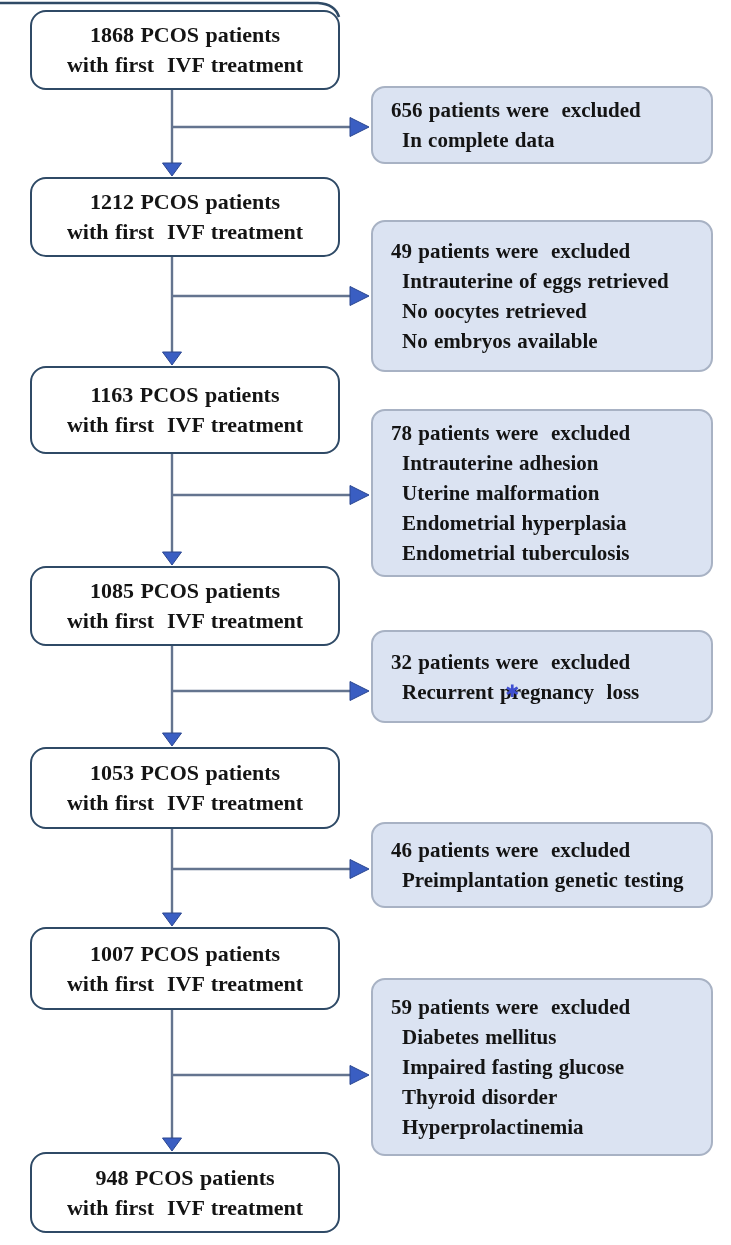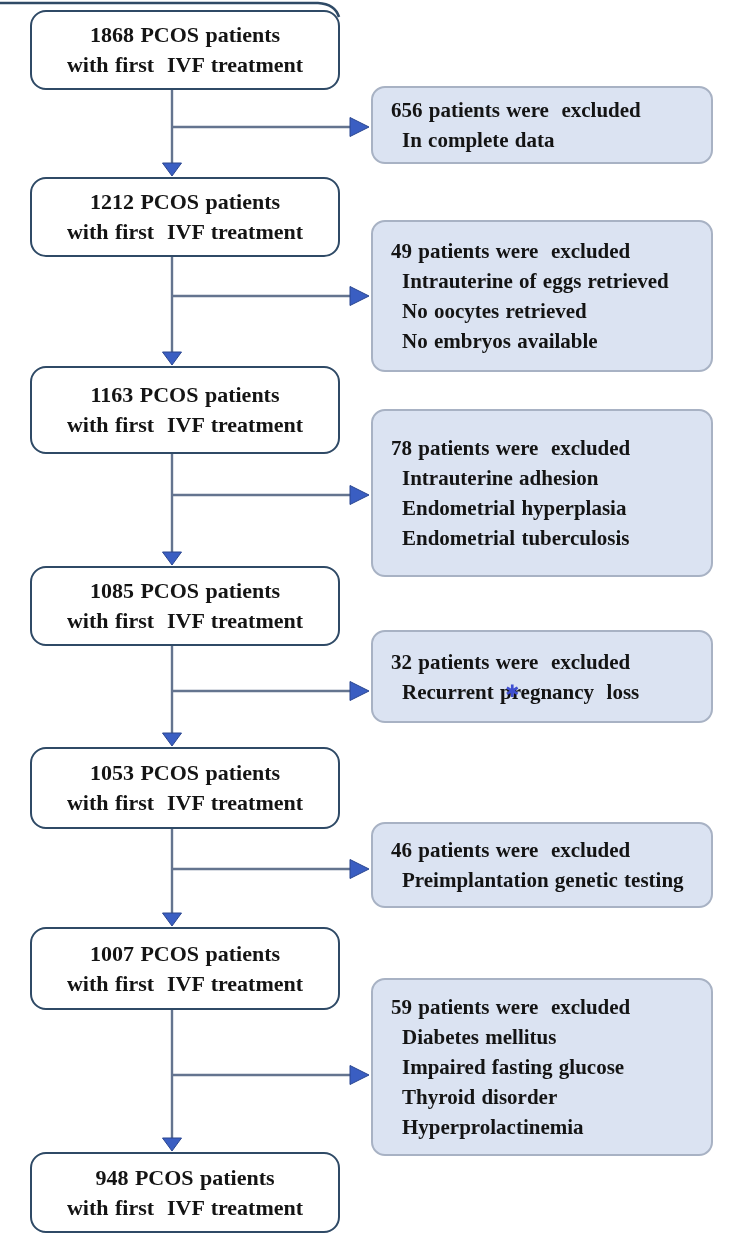--- a/index.html
+++ b/index.html
@@ -186,20 +186,21 @@
   <div class="excl-box" style="top:220px;height:152px">
     <div class="excl-title">49 patients were  excluded</div>
     <div class="excl-reason">Intrauterine of eggs retrieved</div>
     <div class="excl-reason">No oocytes retrieved</div>
     <div class="excl-reason">No embryos available</div>
   </div>
 
   <div class="excl-box" style="top:409px;height:168px">
     <div class="excl-title">78 patients were  excluded</div>
     <div class="excl-reason">Intrauterine adhesion</div>
+    <div class="excl-reason">Uterine malformation</div>
     <div class="excl-reason">Endometrial hyperplasia</div>
     <div class="excl-reason">Endometrial tuberculosis</div>
   </div>
 
   <div class="excl-box" style="top:630px;height:93px">
     <div class="excl-title">32 patients were  excluded</div>
     <div class="excl-reason">Recurrent pregnancy  loss</div>
   </div>
 
   <div class="excl-box" style="top:822px;height:86px">

